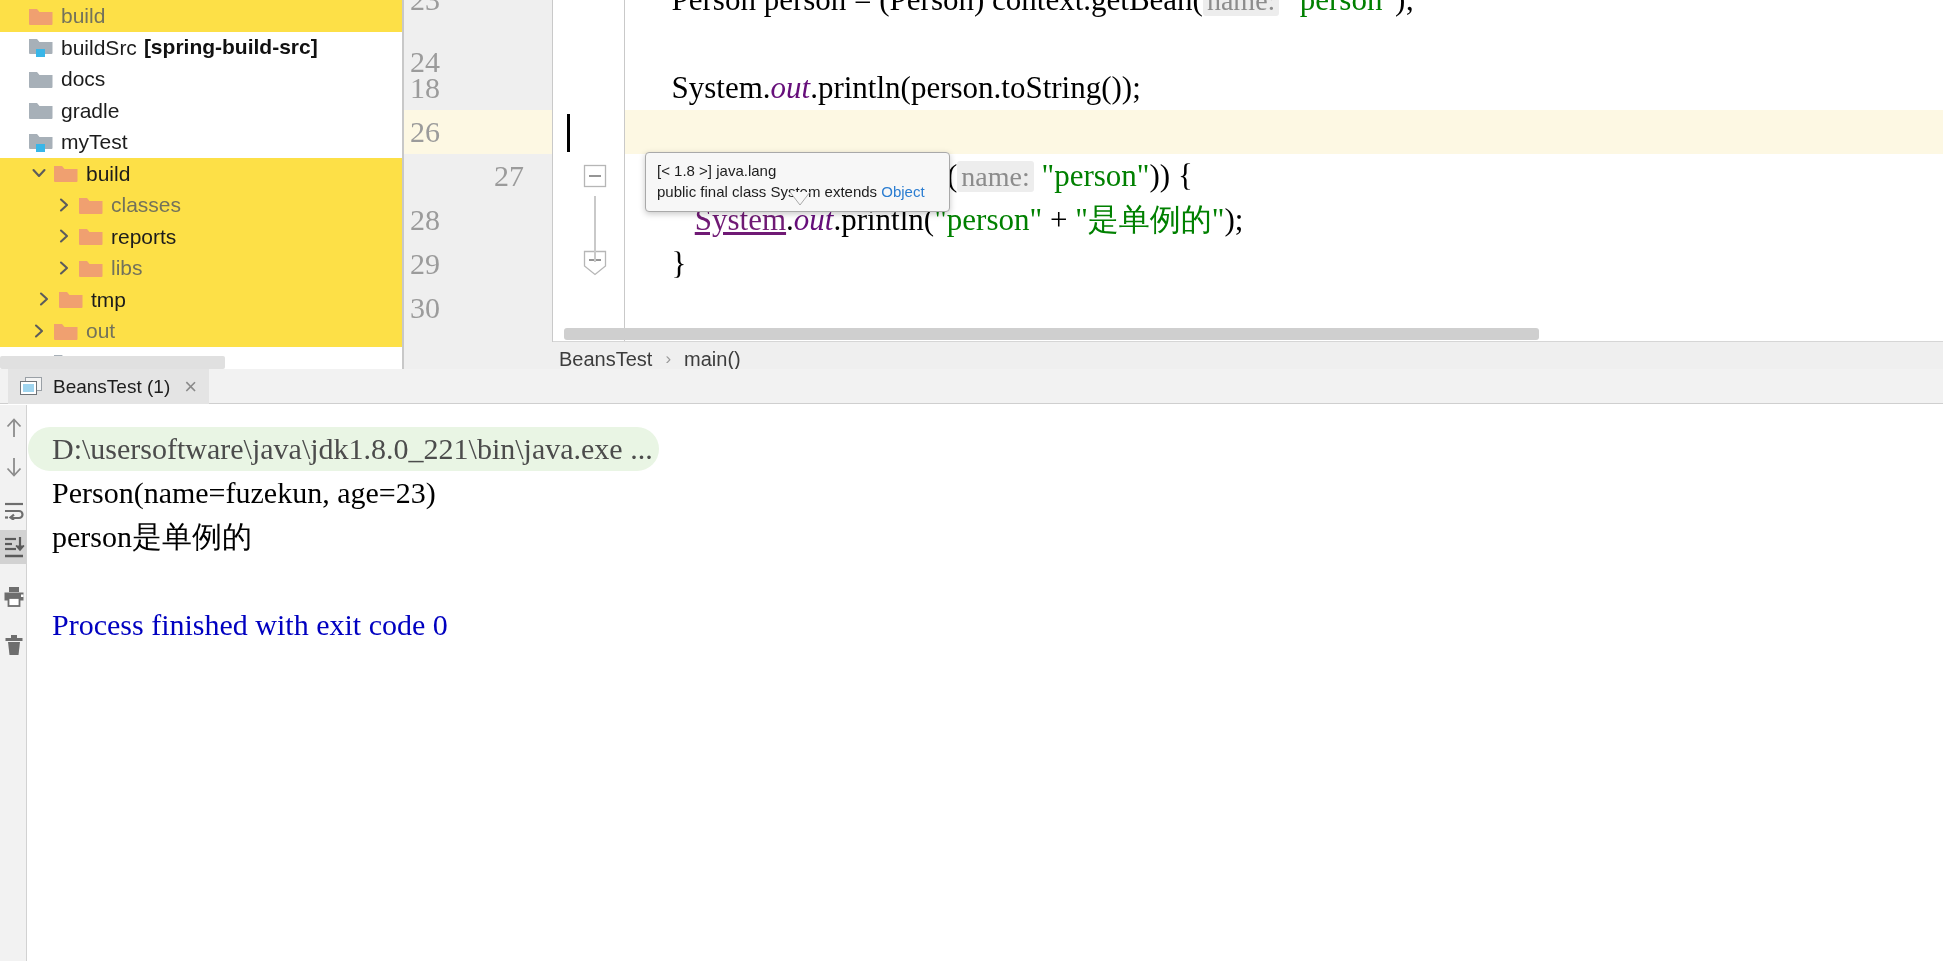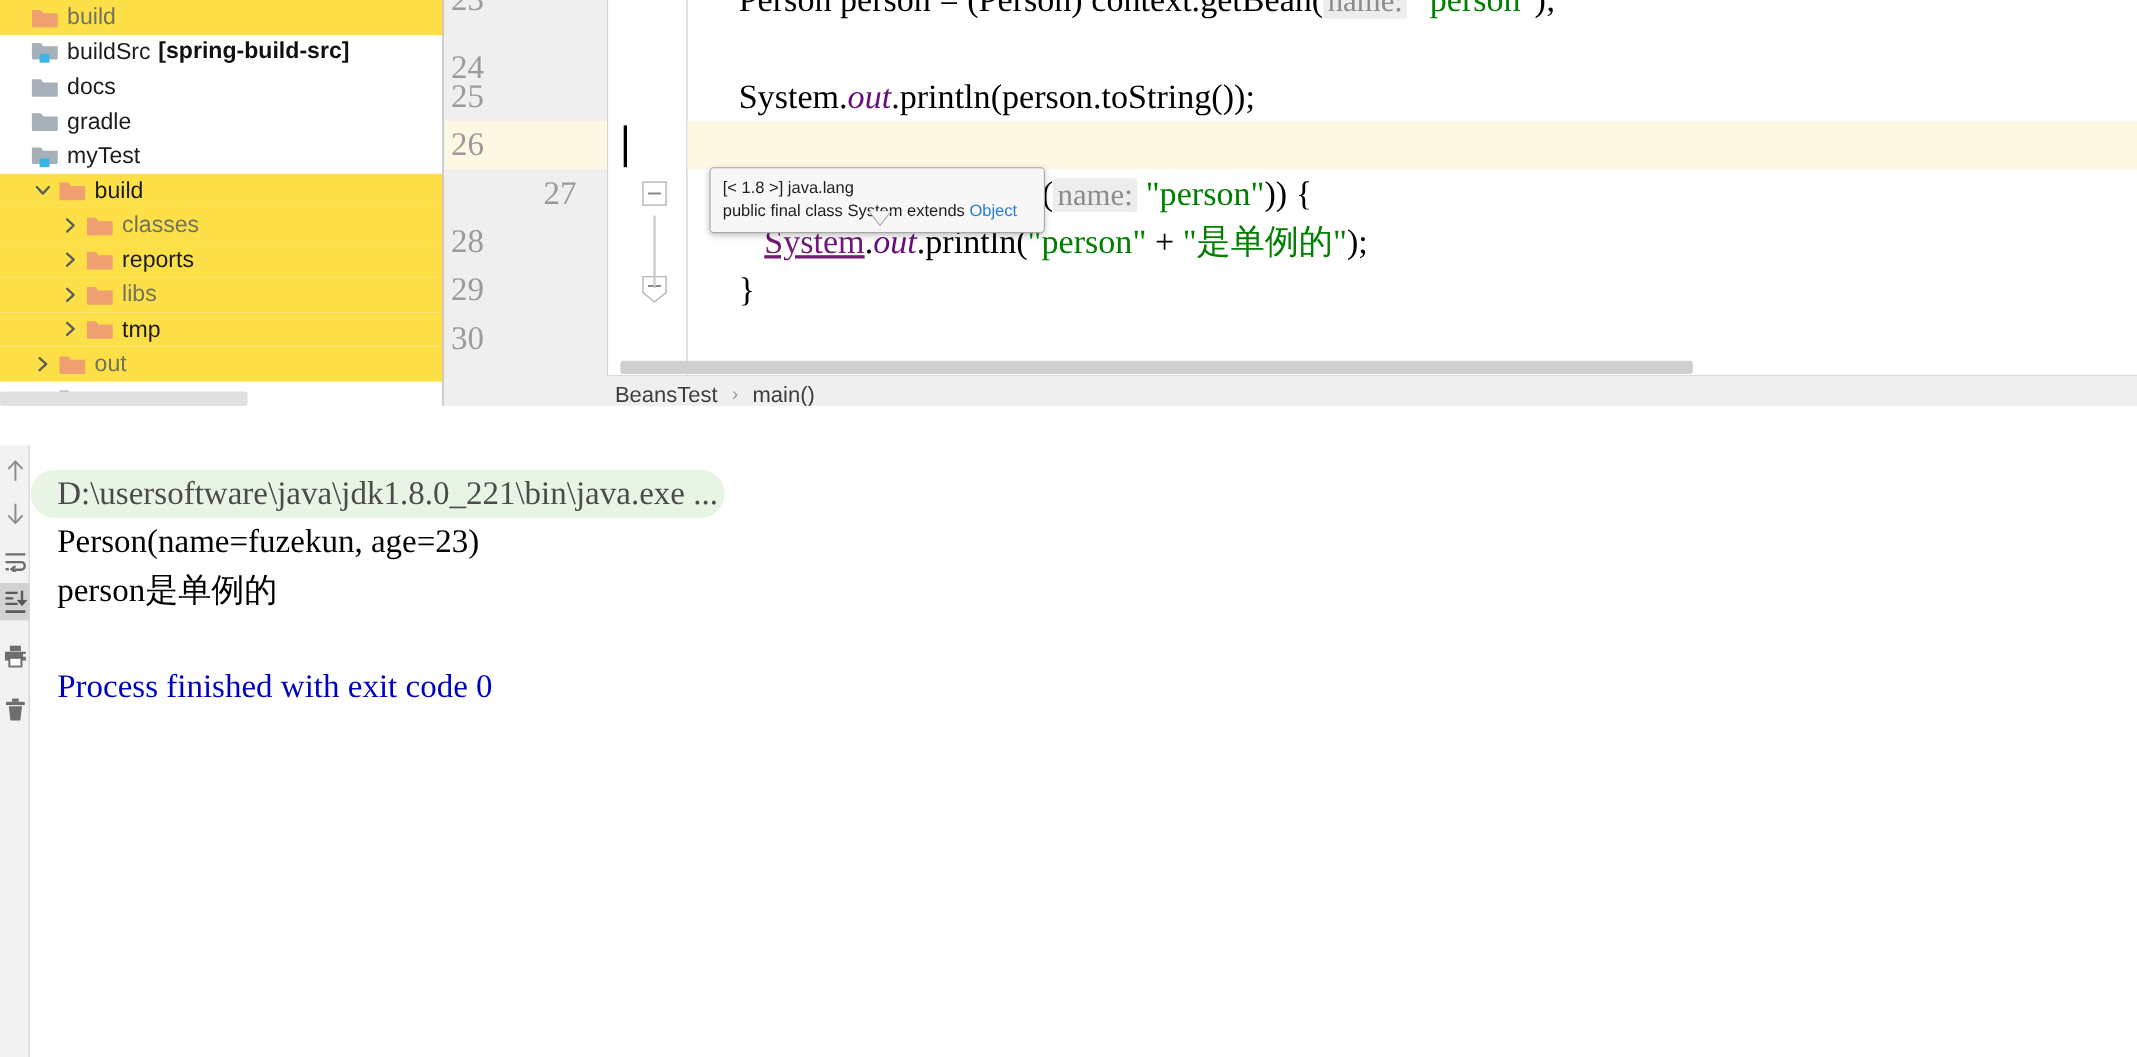--- a/index.html
+++ b/index.html
@@ -353,21 +353,21 @@
                 <path d="M5,2.5 L11,8 L5,13.5" fill="none" stroke="#5c5c5c" stroke-width="2.1" stroke-linecap="round" stroke-linejoin="round"></path>
               </svg>
             </span>
             <span class="folder-ico">
               <svg width="26" height="22" viewBox="0 0 26 22">
                 <path d="M1,4 h8 l2.5,3 h13 v12 a1,1 0 0 1 -1,1 h-21.5 a1,1 0 0 1 -1,-1 Z" fill="#f0a070"></path>
               </svg>
             </span>
             <span class="node-label muted">libs</span>
           </div>
-          <div class="tree-row hl" style="padding-left: 54px;">
+          <div class="tree-row hl" style="padding-left: 34px;">
             <span class="chevron">
               <svg width="16" height="16" viewBox="0 0 16 16">
                 <path d="M5,2.5 L11,8 L5,13.5" fill="none" stroke="#5c5c5c" stroke-width="2.1" stroke-linecap="round" stroke-linejoin="round"></path>
               </svg>
             </span>
             <span class="folder-ico">
               <svg width="26" height="22" viewBox="0 0 26 22">
                 <path d="M1,4 h8 l2.5,3 h13 v12 a1,1 0 0 1 -1,1 h-21.5 a1,1 0 0 1 -1,-1 Z" fill="#f0a070"></path>
               </svg>
             </span>
@@ -435,21 +435,21 @@
     </div>
 
     <div id="tree-right-edge"></div>
 
     <div id="editor">
       <div id="gutter">
         <div id="gutter-current"></div>
         <div id="gutter-nums">
             <div class="line-num" style="top: -22px;">23</div>
             <div class="line-num" style="top: 40px;">24</div>
-            <div class="line-num" style="top: 66px;">25</div>
+            <div class="line-num" style="top: 66px;">18</div>
             <div class="line-num" style="top: 110px;">26</div>
             <div class="line-num" style="top: 154px; text-align: right;">27</div>
             <div class="line-num" style="top: 198px;">28</div>
             <div class="line-num" style="top: 242px;">29</div>
             <div class="line-num" style="top: 286px;">30</div>
           </div>
       </div>
       <div id="gutter-sep"></div>
 
       <div id="foldcol">
@@ -501,20 +501,33 @@
     </div>
     <div id="tooltip-tail">
       <svg width="20" height="14" viewBox="0 0 20 14">
         <path d="M0,0 L10,13 L20,0 Z" fill="#f7f7f7" stroke="#a9a9a9" stroke-width="1"></path>
         <line x1="1" y1="0" x2="19" y2="0" stroke="#f7f7f7" stroke-width="2"></line>
       </svg>
     </div>
   </div>
 
   <div id="run-window">
+    <div id="run-tabs">
+      <div id="run-tab">
+        <span class="tabicon">
+          <svg width="22" height="19" viewBox="0 0 22 19">
+            <rect x="5.5" y="0.5" width="16" height="13" fill="#f4f4f4" stroke="#9aa0a6" stroke-width="1"></rect>
+            <rect x="0.5" y="4.5" width="16" height="13" fill="#ffffff" stroke="#6f7479" stroke-width="1"></rect>
+            <rect x="3" y="7" width="11" height="8" fill="#9fd4ee"></rect>
+          </svg>
+        </span>
+        <span>BeansTest (1)</span>
+        <span class="tabclose">×</span>
+      </div>
+    </div>
 
     <div id="run-toolbar">
       <div class="tb-btn" style="top:6px">
         <svg width="20" height="22" viewBox="0 0 20 22">
           <line x1="10" y1="20" x2="10" y2="3" stroke="#8c8c8c" stroke-width="1.8"></line>
           <path d="M3.5,9.5 L10,2.5 L16.5,9.5" fill="none" stroke="#8c8c8c" stroke-width="1.8"></path>
         </svg>
       </div>
       <div class="tb-btn" style="top:45px">
         <svg width="20" height="22" viewBox="0 0 20 22">

